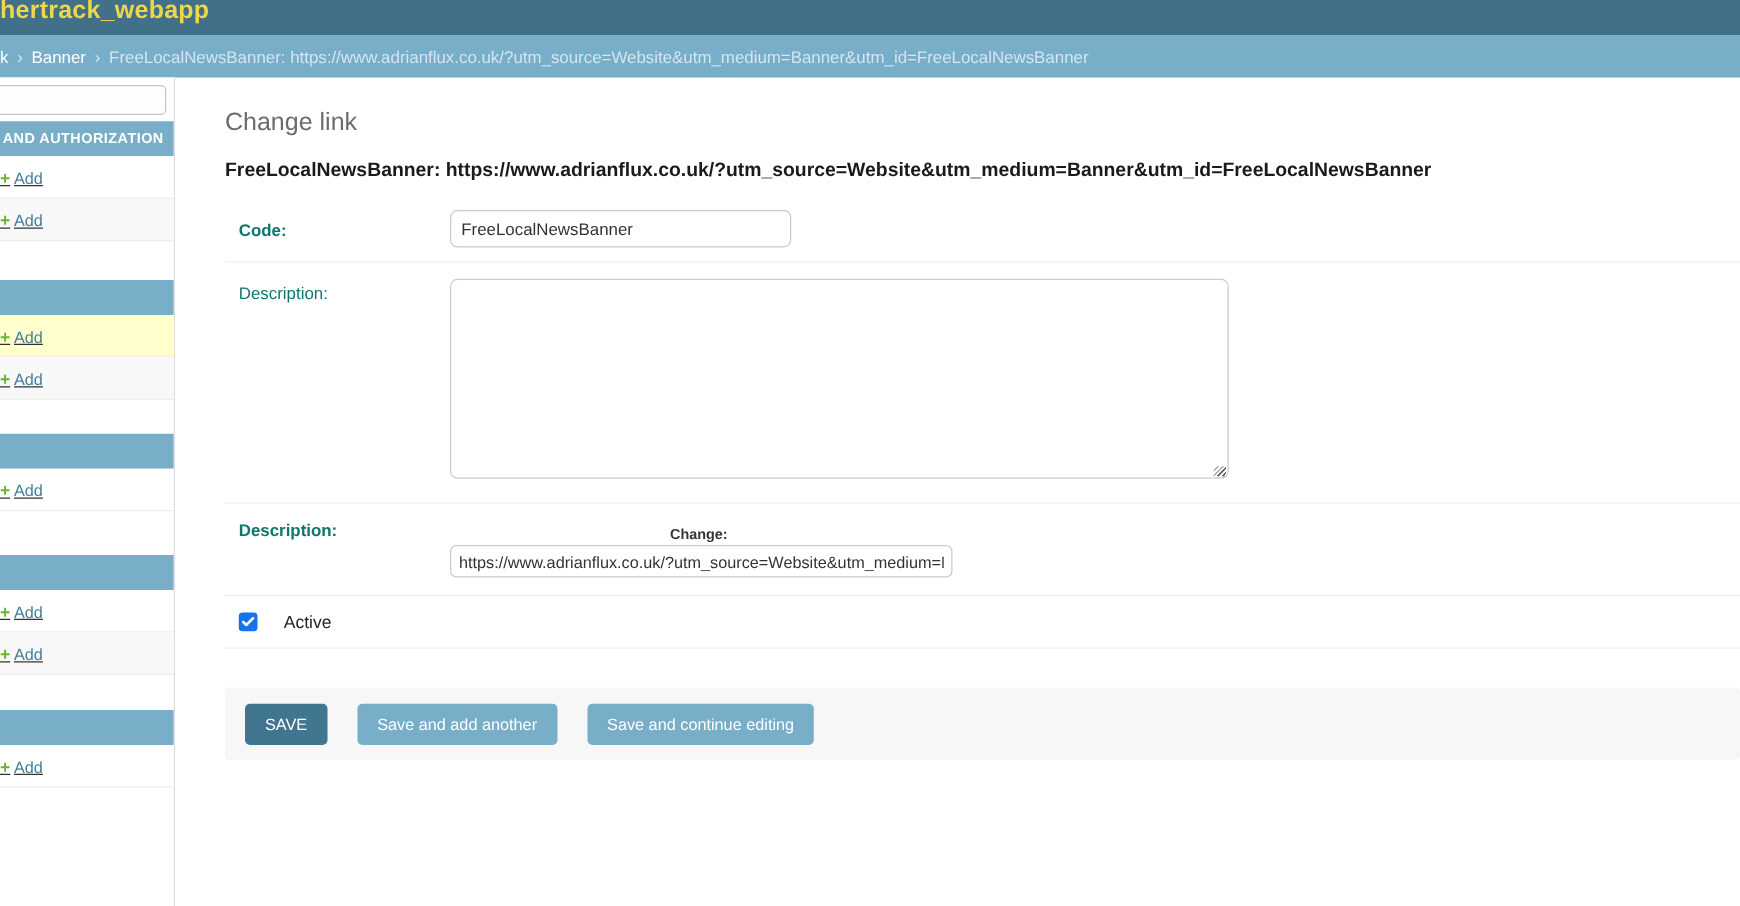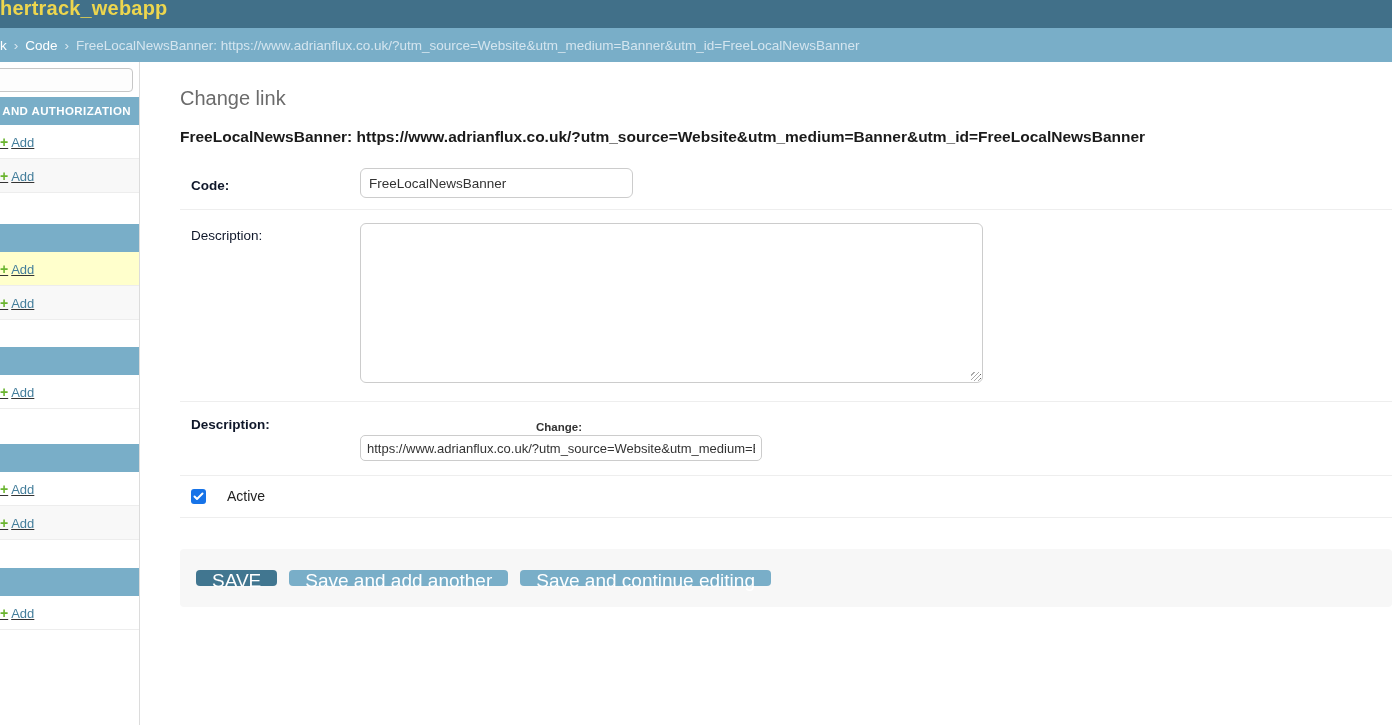--- a/index.html
+++ b/index.html
@@ -65,21 +65,21 @@
   .page-title {
     margin-top: 25px; font-size: 20px; font-weight: 400; color: #6b6b6b;
   }
   .object-title {
     margin-top: 18px; font-size: 15.5px; font-weight: 700; color: #1a1a1a;
     white-space: nowrap;
   }
   form.change-form { margin-top: 15px; }
   .form-row { border-bottom: 1px solid #eee; display: flex; align-items: flex-start; }
   .label-cell { width: 180px; flex: 0 0 180px; padding-left: 11px; }
-  .label-cell label { font-size: 13.5px; color: #0f172a; }
+  .label-cell label { font-size: 13.5px; color: #0f766e; }
   .label-cell label.required { font-weight: 700; }
   .row-code { padding: 7px 0 11px; }
   .row-code .label-cell { padding-top: 8px; }
   .text-input {
     border: 1px solid #ccc; border-radius: 6px; background: #fff;
     font-size: 13.5px; color: #333; padding: 0 8px; outline: none;
     font-family: "Liberation Sans", "DejaVu Sans", sans-serif;
   }
   #id_code { width: 273px; height: 30px; }
   .row-description { padding: 13px 0 14px; }
@@ -113,38 +113,38 @@
     cursor: pointer;
   }
   .checkbox svg { display: block; }
   .active-label { font-size: 14px; color: #222; margin-left: 21px; }
 
   .submit-row {
     margin-top: 31px; height: 58px; background: #f7f7f7; border-radius: 4px;
     display: flex; align-items: center; padding-left: 16px;
   }
   .btn {
-    height: 16px; border: none; border-radius: 4px; color: #fff;
-    font-size: 19px; font-family: "Liberation Sans", "DejaVu Sans", sans-serif;
-    padding: 0 16px; margin-right: 12px; cursor: pointer;
+    height: 33px; border: none; border-radius: 4px; color: #fff;
+    font-size: 13px; font-family: "Liberation Sans", "DejaVu Sans", sans-serif;
+    padding: 0 16px; margin-right: 24px; cursor: pointer;
   }
   .btn.default { background: #417690; font-weight: 400; }
   .btn.secondary { background: #79aec8; }
 </style>
 </head>
 <body>
 
 <div class="topbar">
   <span class="site-title">hertrack_webapp</span>
 </div>
 
 <div class="breadcrumbs">
   <a href="#" class="crumb-link">k</a>
   <span class="crumb-sep">›</span>
-  <a href="#" class="crumb-link">Code</a>
+  <a href="#" class="crumb-link">Banner</a>
   <span class="crumb-sep">›</span>
   <span class="crumb-current">FreeLocalNewsBanner: https://www.adrianflux.co.uk/?utm_source=Website&amp;utm_medium=Banner&amp;utm_id=FreeLocalNewsBanner</span>
 </div>
 
 <div class="sidebar">
   <input class="nav-filter" value="" style="">
 
   <div class="module first">
     <div class="module-caption">AND AUTHORIZATION</div>
     <div class="model-row">

